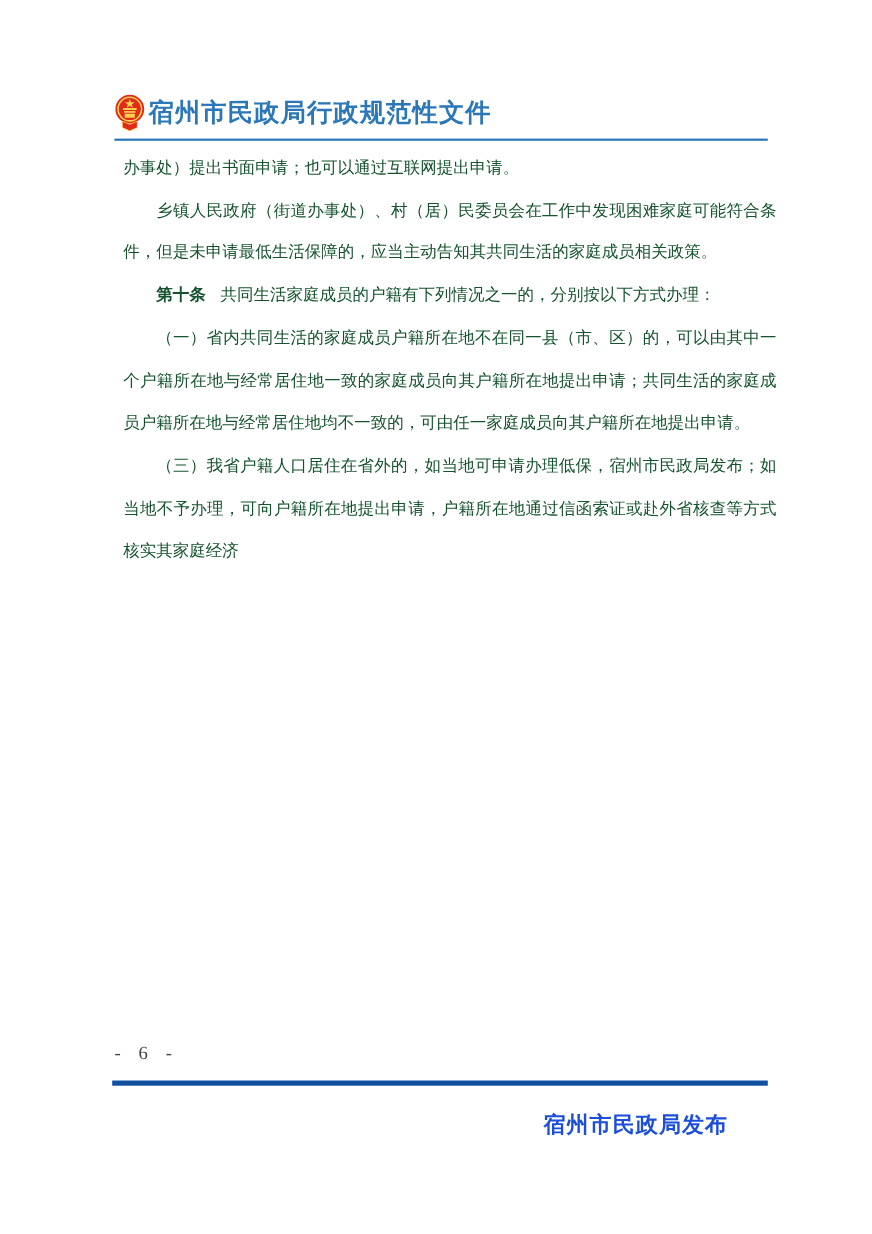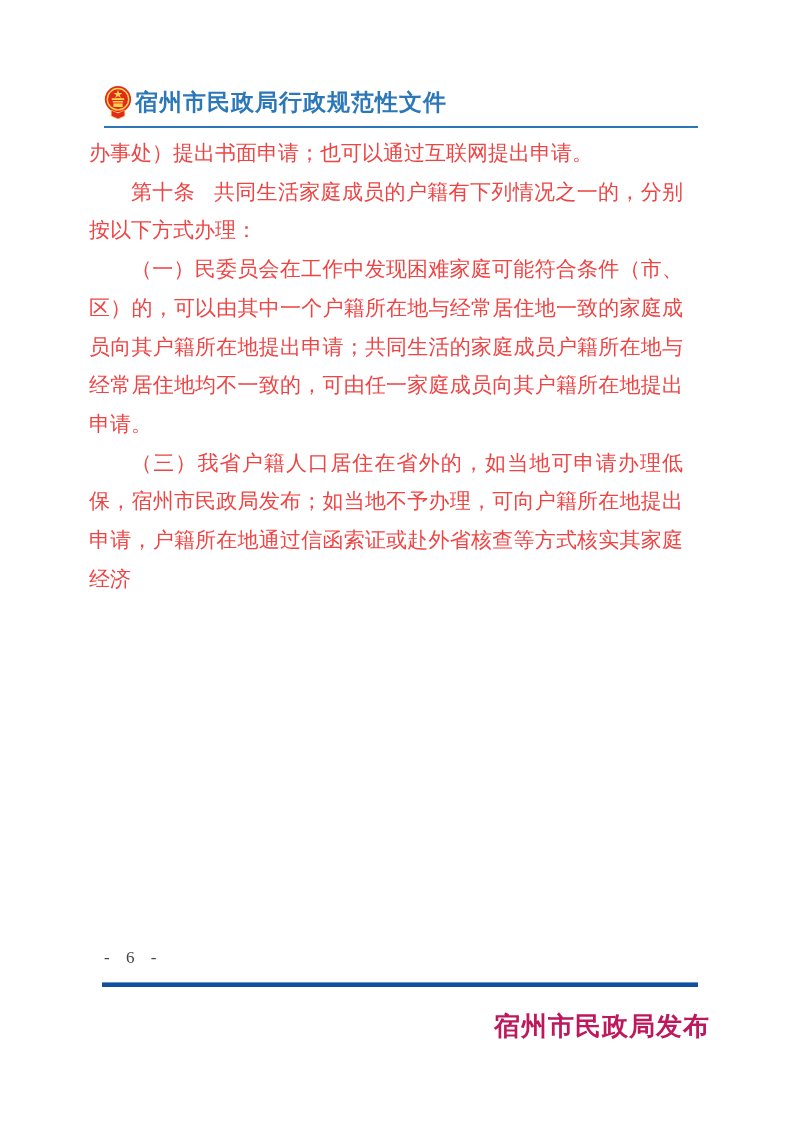--- a/index.html
+++ b/index.html
@@ -27,44 +27,44 @@
     font-family: "Liberation Sans", sans-serif;
     font-size: 23px; font-weight: bold;
     color: #2b77b8; letter-spacing: 1px;
     white-space: nowrap; line-height: 34px;
   }
   .header-rule {
     margin-top: 7px; height: 2px; background: #2b77b8; width: 594px;
   }
   
   .doc-body {
-    position: absolute; left: 89px; top: 134px; width: 594px;
-    font-size: 21px; line-height: 38.7px;
-    color: #ef4444;
+    position: absolute; left: 112px; top: 134px; width: 594px;
+    font-size: 15px; line-height: 38.7px;
+    color: #14532d;
     text-align: justify;
   }
   .para { margin: 0; }
   .para.indent { text-indent: 2em; }
-  .article-no { font-weight: normal; margin-right: 0.9em; }
+  .article-no { font-weight: bold; margin-right: 0.9em; }
   
   .page-num {
     position: absolute; left: 104px; top: 948px;
     font-size: 17px; color: #454545; letter-spacing: 6px;
     font-family: "Liberation Serif", serif;
   }
   .bottom-rule {
     position: absolute; left: 102px; top: 982px;
     width: 596px; height: 5px;
     background: linear-gradient(to bottom, #6b96cc 0 22%, #11509f 22% 100%);
   }
   .publisher {
     position: absolute; left: 494px; top: 1009px;
     font-family: "Liberation Sans", sans-serif;
-    font-size: 26px; font-weight: bold;
-    color: #be185d; letter-spacing: 1px;
+    font-size: 20px; font-weight: bold;
+    color: #1d4ed8; letter-spacing: 1px;
   }
 </style>
 </head>
 <body>
 
 <div class="page">
 
   <div class="doc-header">
     <div class="doc-header-row">
       <svg class="emblem" viewBox="0 0 28 34" xmlns="http://www.w3.org/2000/svg" aria-hidden="true">
@@ -76,22 +76,23 @@
         <rect x="9.4" y="18.4" width="9.2" height="3.6" fill="#ffd34d"></rect>
         <path d="M7.2 25.2 L14 28 L20.8 25.2 L20.8 31 L14 34 L7.2 31 Z" fill="#e02a1c" stroke="#ffd34d" stroke-width="0.7"></path>
       </svg>
       <span class="doc-title">宿州市民政局行政规范性文件</span>
     </div>
     <div class="header-rule"></div>
   </div>
 
   <div class="doc-body">
     <p class="para">办事处）提出书面申请；也可以通过互联网提出申请。</p>
+    <p class="para indent">乡镇人民政府（街道办事处）、村（居）民委员会在工作中发现困难家庭可能符合条件，但是未申请最低生活保障的，应当主动告知其共同生活的家庭成员相关政策。</p>
     <p class="para indent"><span class="article-no">第十条</span><span>共同生活家庭成员的户籍有下列情况之一的，分别按以下方式办理：</span></p>
-    <p class="para indent">（一）民委员会在工作中发现困难家庭可能符合条件（市、区）的，可以由其中一个户籍所在地与经常居住地一致的家庭成员向其户籍所在地提出申请；共同生活的家庭成员户籍所在地与经常居住地均不一致的，可由任一家庭成员向其户籍所在地提出申请。</p>
+    <p class="para indent">（一）省内共同生活的家庭成员户籍所在地不在同一县（市、区）的，可以由其中一个户籍所在地与经常居住地一致的家庭成员向其户籍所在地提出申请；共同生活的家庭成员户籍所在地与经常居住地均不一致的，可由任一家庭成员向其户籍所在地提出申请。</p>
     <p class="para indent">（三）我省户籍人口居住在省外的，如当地可申请办理低保，宿州市民政局发布；如当地不予办理，可向户籍所在地提出申请，户籍所在地通过信函索证或赴外省核查等方式核实其家庭经济</p>
   </div>
 
   <div class="page-num">- 6 -</div>
 
   <div class="bottom-rule"></div>
 
   <div class="publisher">宿州市民政局发布</div>
 
 </div>

